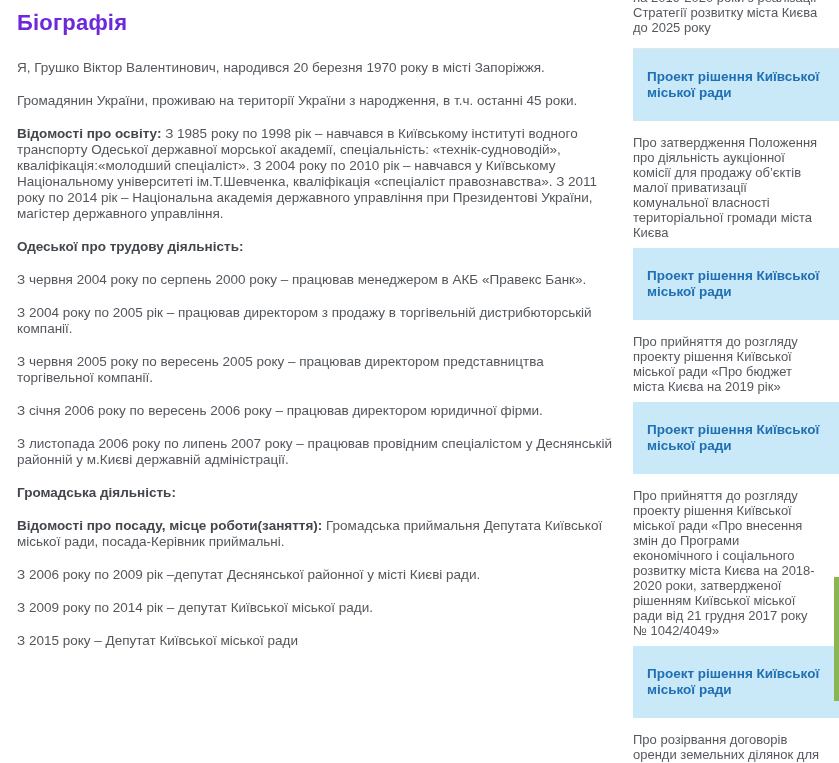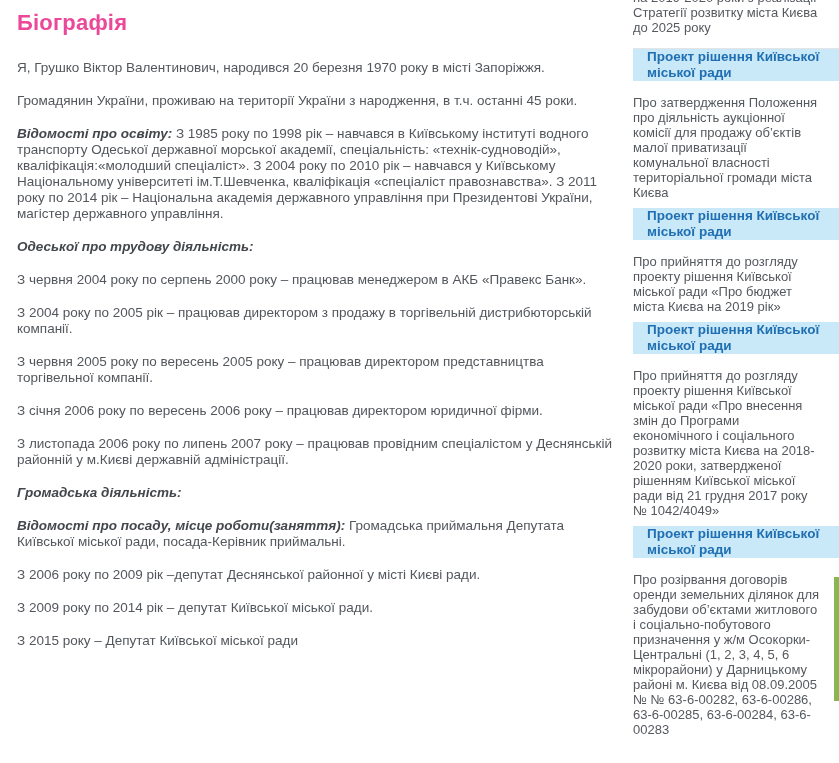--- a/index.html
+++ b/index.html
@@ -4,36 +4,36 @@
 <style>
   html,body{margin:0;padding:0;}
   body{
     width:839px;height:763px;overflow:hidden;position:relative;
     background:#ffffff;color:#53575c;
     font-family:"Liberation Sans","DejaVu Sans",sans-serif;
     -webkit-font-smoothing:antialiased;
   }
   .main-col{position:absolute;left:17px;top:10px;width:596px;}
   .page-title{
-    font-size:22px;font-weight:bold;color:#ec4899;
+    font-size:22px;font-weight:bold;color:#6d28d9;
     margin:0 0 24px 0;letter-spacing:.2px;
   }
   .bio p{font-size:13.5px;line-height:16px;margin:17px 0 16px 0;color:#53575c;}
-  .bio strong{color:#43474c;font-weight:bold;font-style:italic;}
+  .bio strong{color:#43474c;font-weight:bold;}
 
   .sidebar{position:absolute;left:633px;top:0;width:206px;}
   .side-link{
     font-size:13px;line-height:15px;color:#55595e;
     padding:14px 18px 8px 0;cursor:pointer;
   }
   .side-link.first{padding-top:0;margin-top:-10px;border-bottom:1px solid #e4e4e4;padding-bottom:13px;}
   .side-header{
     background:var(--accent-blue-bg,#c9e8f8);color:var(--accent-blue-text,#1f6fb2);
     font-weight:bold;font-size:13.5px;line-height:16px;
-    padding:0 14px;box-sizing:border-box;width:206px;cursor:pointer;
+    padding:20px 14px;box-sizing:border-box;width:206px;cursor:pointer;
   }
   .green-bar{
     position:absolute;right:0;top:577px;width:5px;height:124px;
     background:var(--green,#8ab652);
   }
 </style>
 </head>
 <body style="--accent-blue-bg: #c9e8f8; --accent-blue-text: #1f6fb2; --green: #8ab652;">
 
 <div class="main-col">

